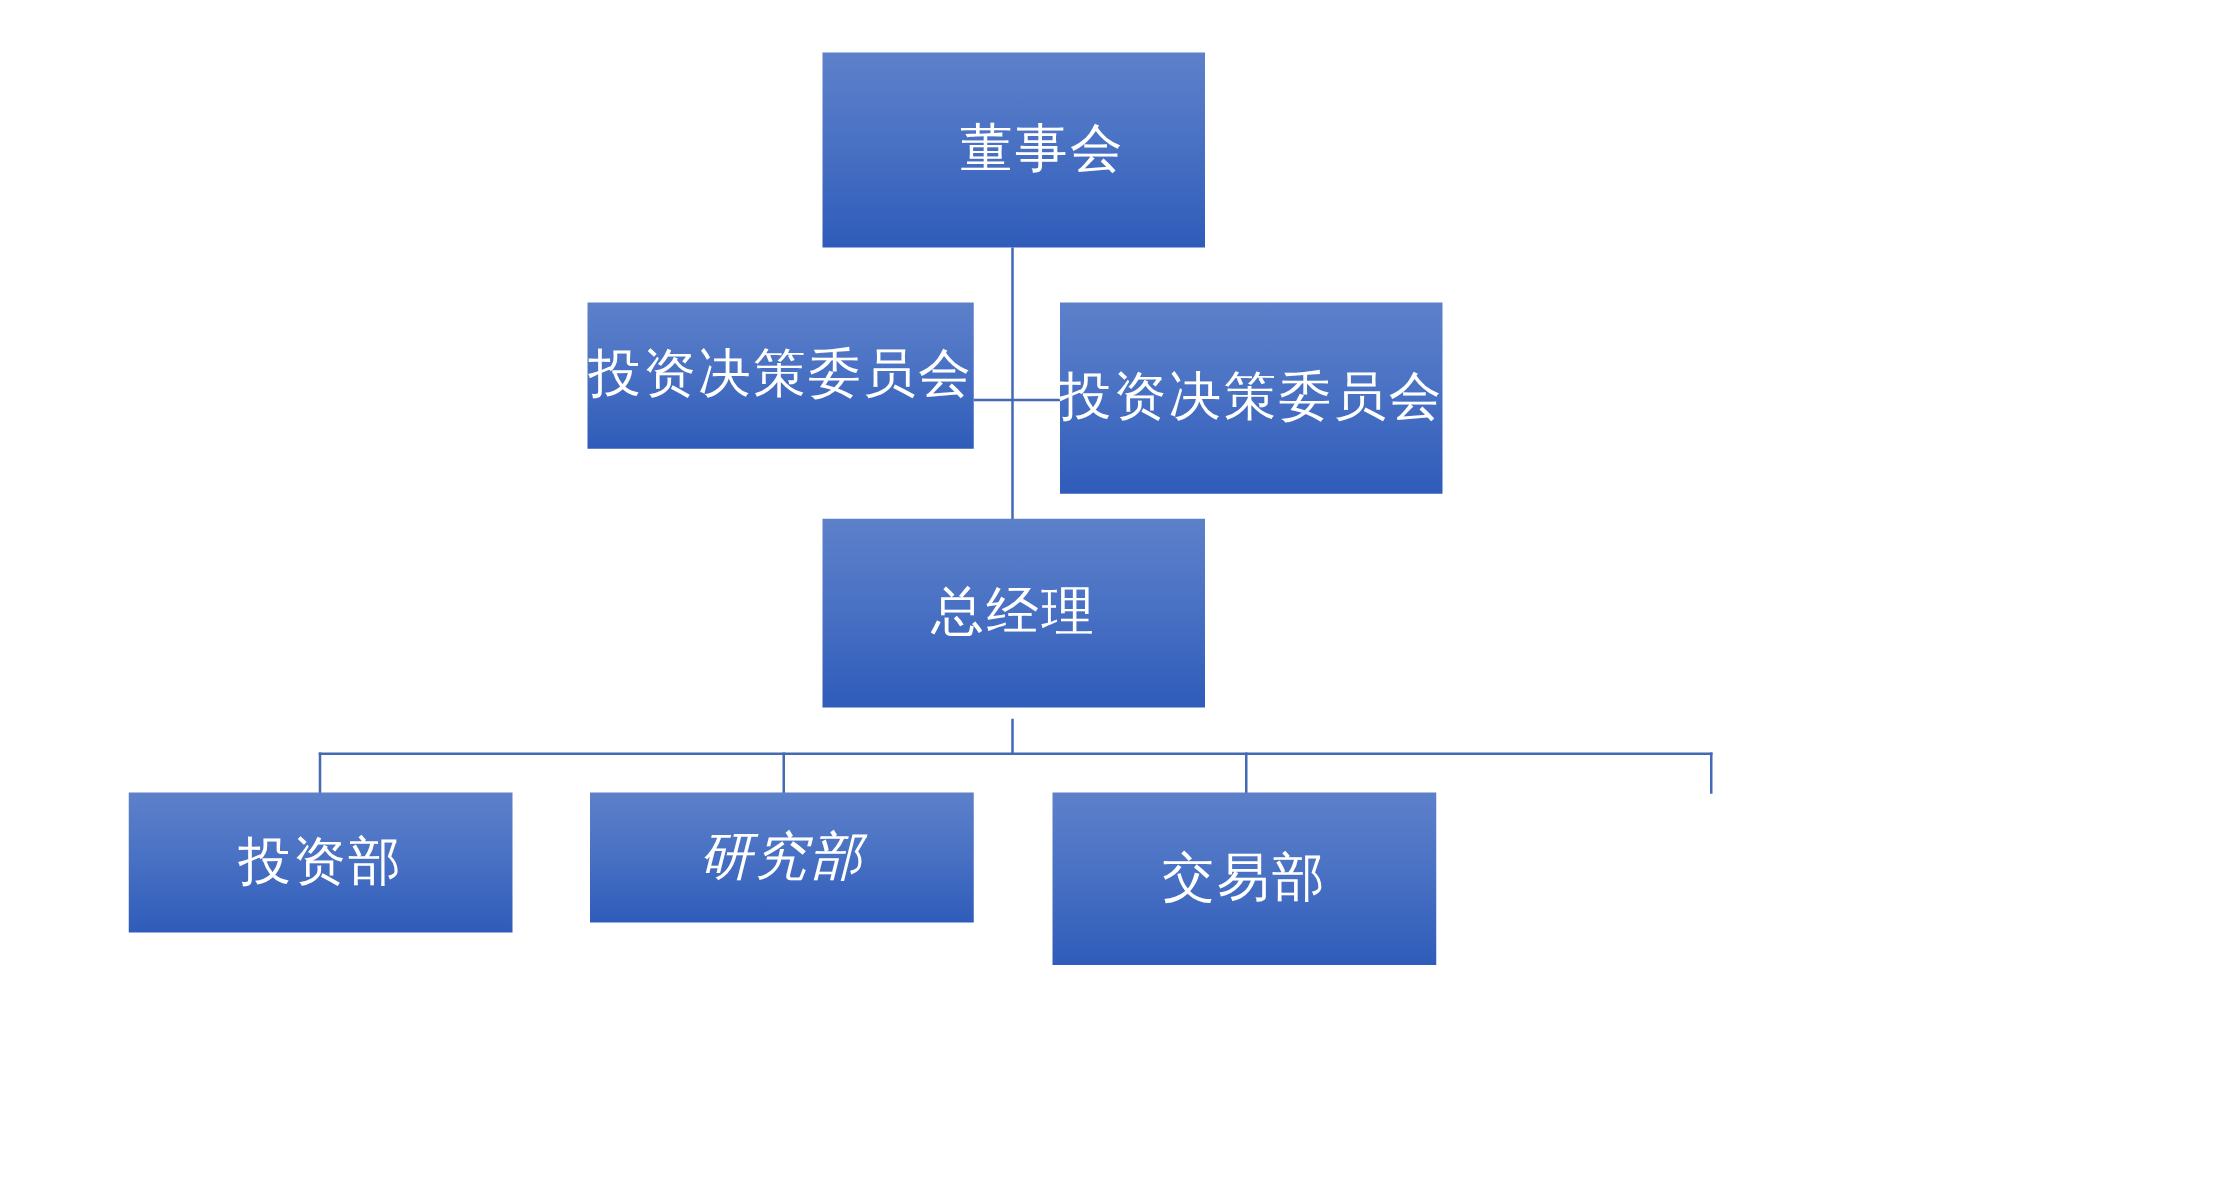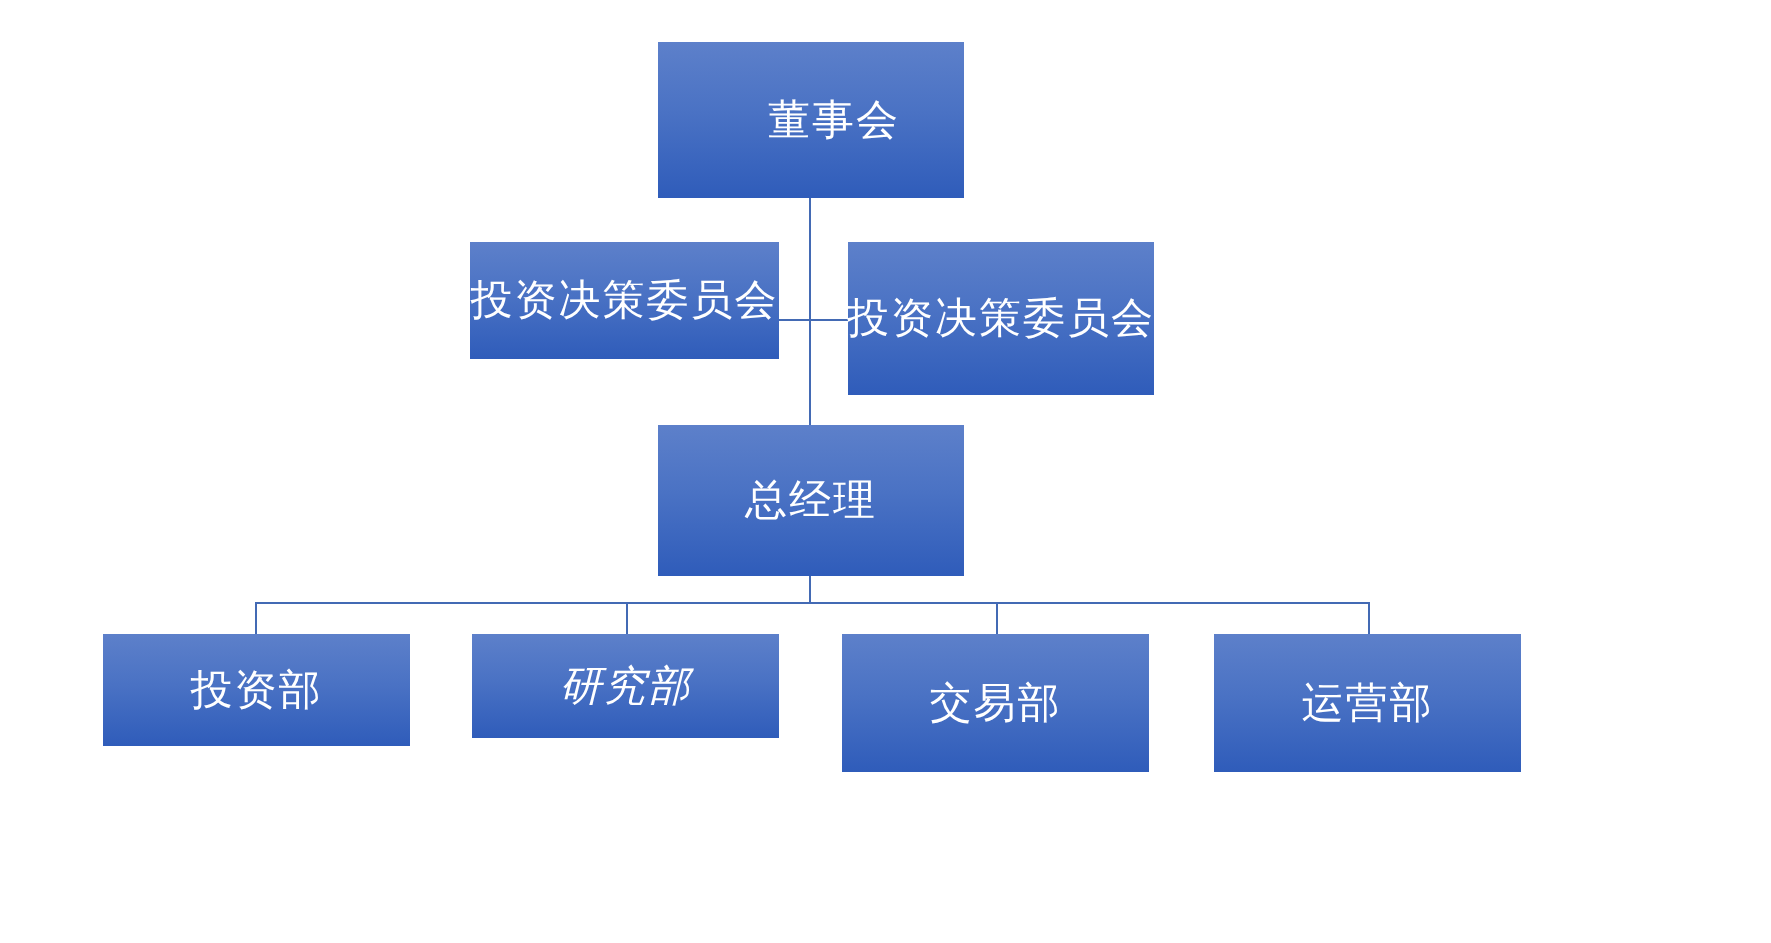--- a/index.html
+++ b/index.html
@@ -72,33 +72,30 @@
   </div>
 
   <div class="node" style="left:470px; top:242px; width:309px; height:117px;">
     <span class="node-label">投资决策委员会</span>
   </div>
 
   <div class="node" style="left:848px; top:242px; width:306px; height:153px;">
     <span class="node-label">投资决策委员会</span>
   </div>
 
-  <div class="node" style="left:658px; top:425px; width:306px; height:151px;">
+  <div class="node" style="left:658px; top:415px; width:306px; height:151px;">
     <span class="node-label">总经理</span>
   </div>
 
   <div class="node" style="left:103px; top:634px; width:307px; height:112px;">
     <span class="node-label">投资部</span>
   </div>
 
   <div class="node" style="left:472px; top:634px; width:307px; height:104px;font-style:italic;">
     <span class="node-label">研究部</span>
   </div>
 
   <div class="node" style="left:842px; top:634px; width:307px; height:138px;">
     <span class="node-label">交易部</span>
   </div>
 
-  <div class="node" style="left:1214px; top:634px; width:307px; height:138px;">
-    <span class="node-label">运营部</span>
-  </div>
 
 </div>
 
 </body></html>

